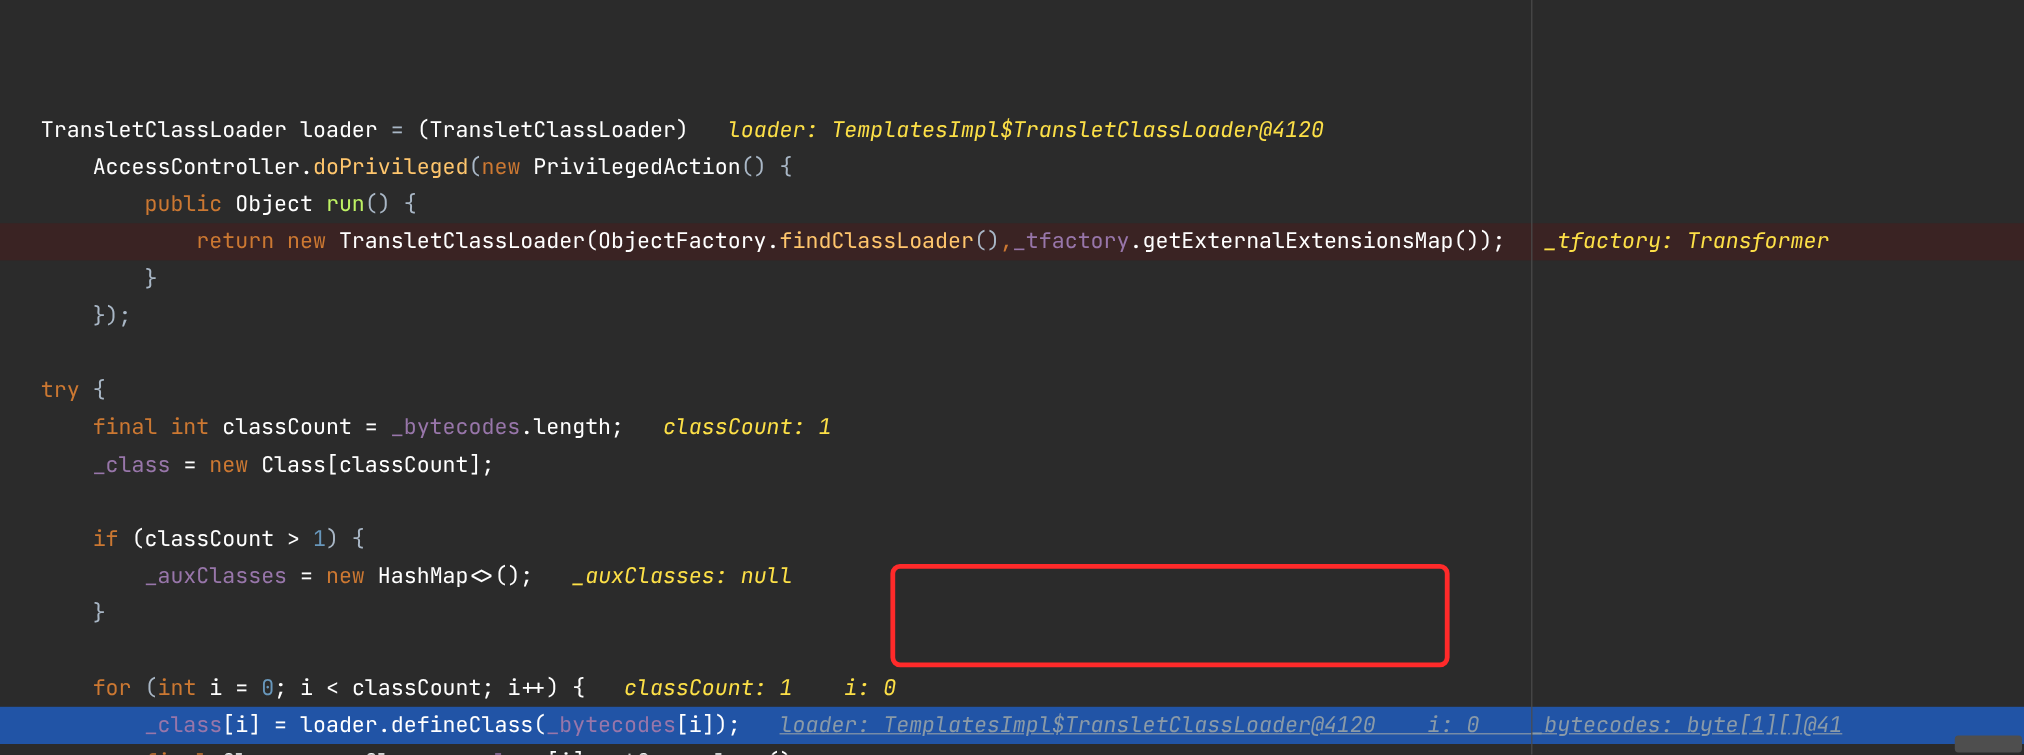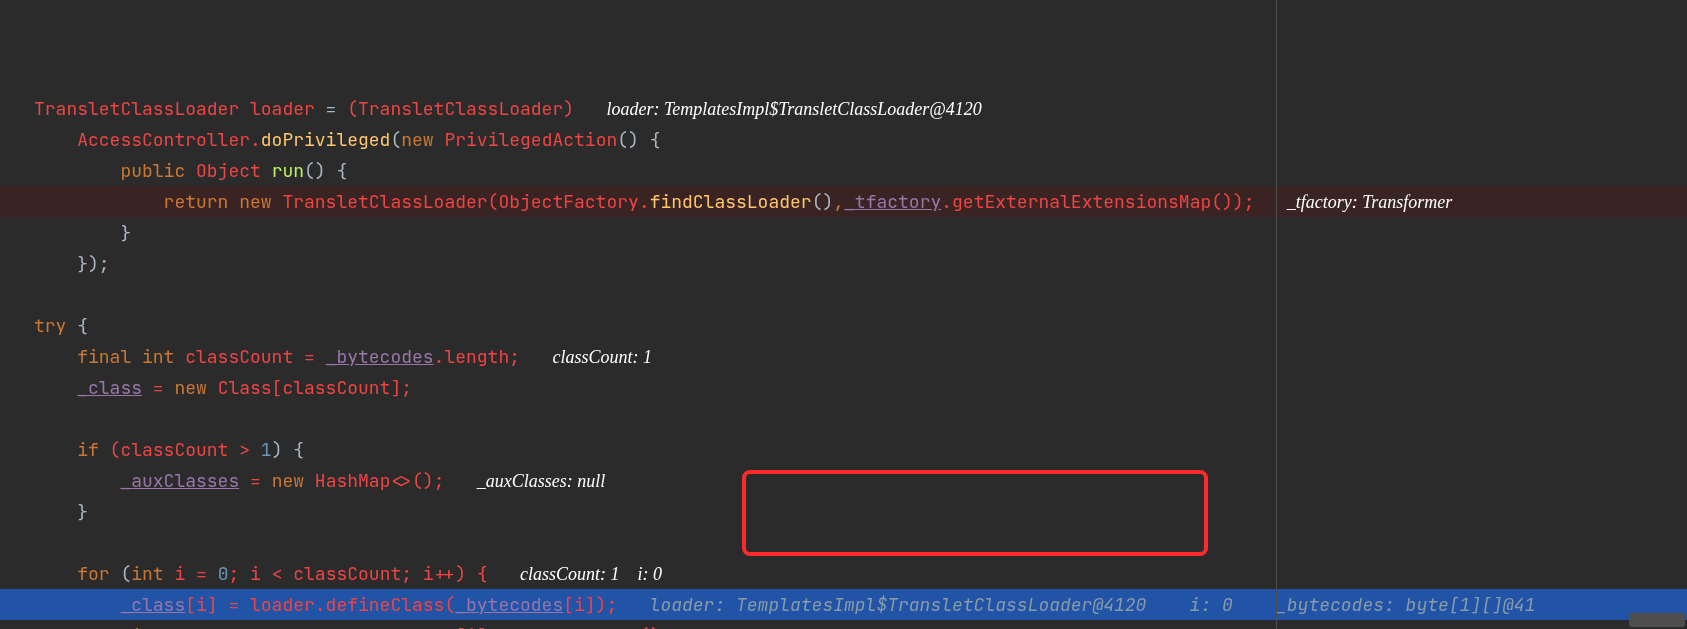--- a/index.html
+++ b/index.html
@@ -46,28 +46,28 @@
   }
   .right-margin {
     position: absolute;
     top: 0; bottom: 0;
     left: 1276px;
     width: 1px;
     background: #4d4d4d;
     z-index: 5;
   }
   .tok-kw    { color: #cc7832; margin-top: 32px; }
-  .tok-type  { color: #ef4444; }
+  .tok-type  { color: #ffffff; }
   .tok-fn    { color: #bef264; }
   .tok-fnit  { color: #ffc66d; }
-  .tok-field { color: #9876aa; text-decoration: underline; }
+  .tok-field { color: #9876aa; }
   .tok-num   { color: #6897bb; }
   .tok-paren { color: #a9b7c6; }
-  .tok-hint  { color: #ffffff; font-style: italic; font-family: Liberation Serif, serif; }
-  .tok-hint2 { color: #8a9aa8; font-style: italic; } 
+  .tok-hint  { color: #fde047; font-style: italic; }
+  .tok-hint2 { color: #8a9aa8; font-style: italic; text-decoration: underline; } 
 
   .red-box {
     position: absolute;
     border: 4px solid #ff2a2a;
     border-radius: 8px;
     z-index: 10;
     pointer-events: none;
   }
   .scroll-knob {
     position: absolute;

